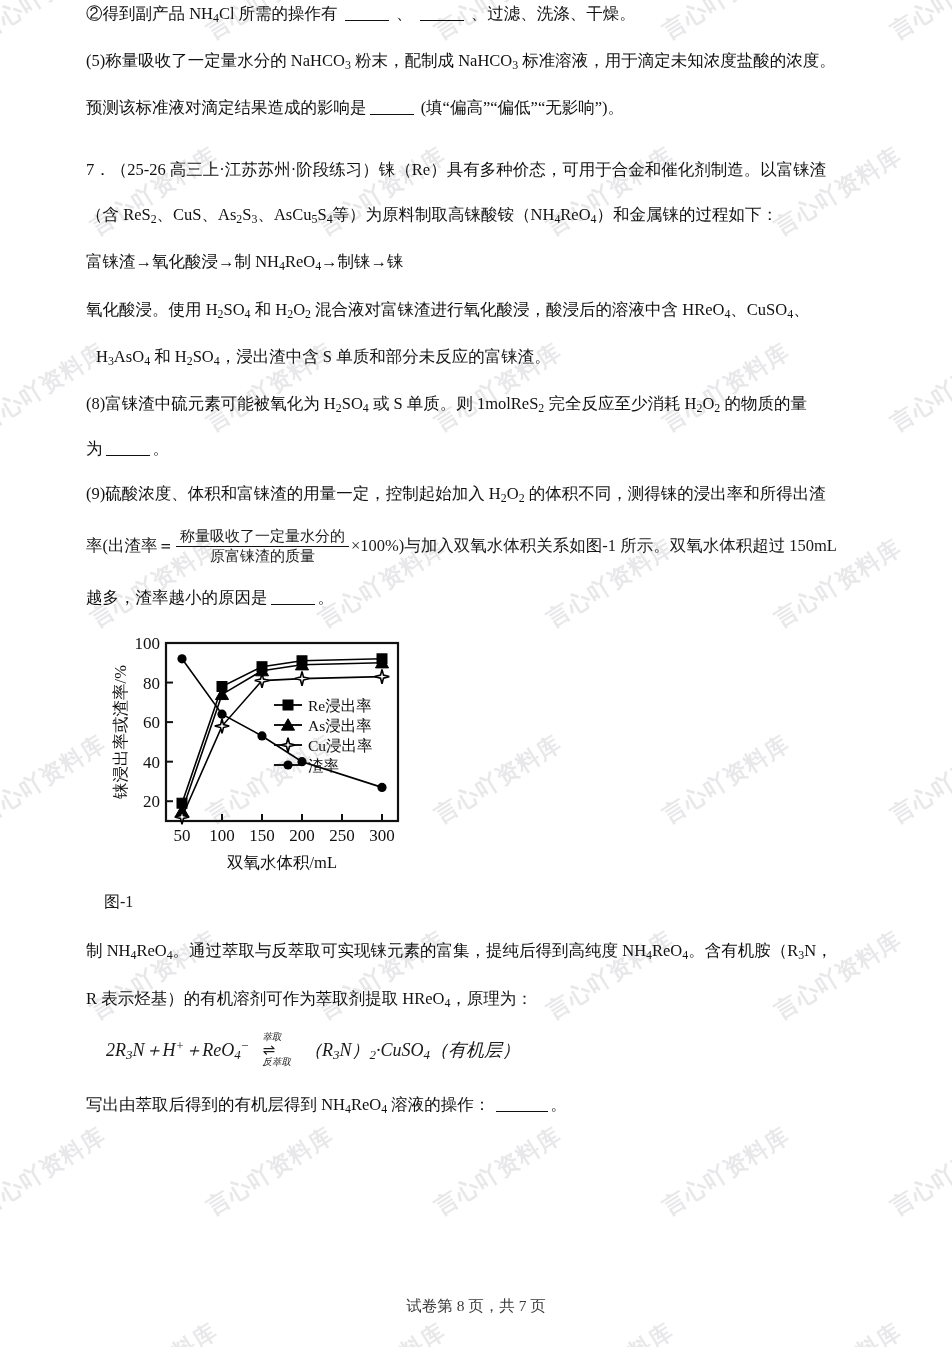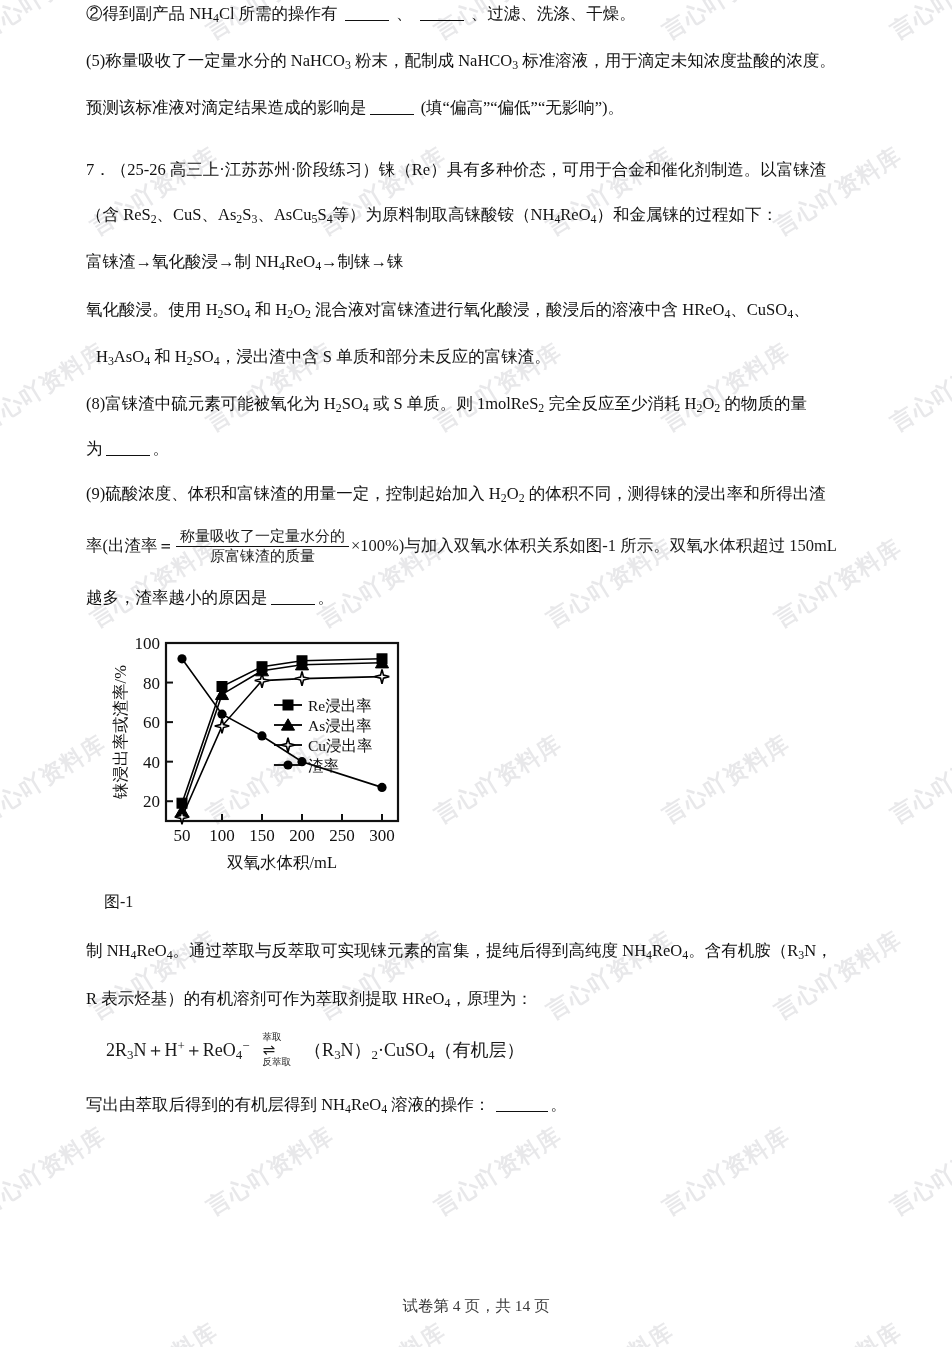--- a/index.html
+++ b/index.html
@@ -73,20 +73,21 @@
   .frac .num { display:block; padding:0 4px 1px 4px; }
   .frac .den { display:block; border-top:1.3px solid #111; padding:1px 4px 0 4px; }
   .formula-line { font-size:16.5px; line-height:1.5; margin:0 0 20px 0; }
 
   
   .eq-line {
     font-size:18px;
     margin:0 0 24px 0;
     padding-left:20px;
     line-height:1.5;
+    font-style:italic;
   }
   .arrow-stack {
     display:inline-block;
     vertical-align:middle;
     text-align:left;
     margin:0 13px;
     position:relative;
     top:-1px;
   }
   .arrow-stack .lbl { display:block; font-size:9.5px; line-height:1.05; letter-spacing:0; }
@@ -333,13 +334,13 @@
 
   <p class="para">
     <span>写出由萃取后得到的有机层得到 NH</span><sub>4</sub><span>ReO</span><sub>4</sub><span> 溶液的操作：</span>
     <span class="blank-m"></span><span>。</span>
   </p>
 
 
 
 </div>
 
-<div id="page-footer">试卷第 4 页，共 14 页</div>
+<div id="page-footer">试卷第 8 页，共 7 页</div>
 
 </body></html>

